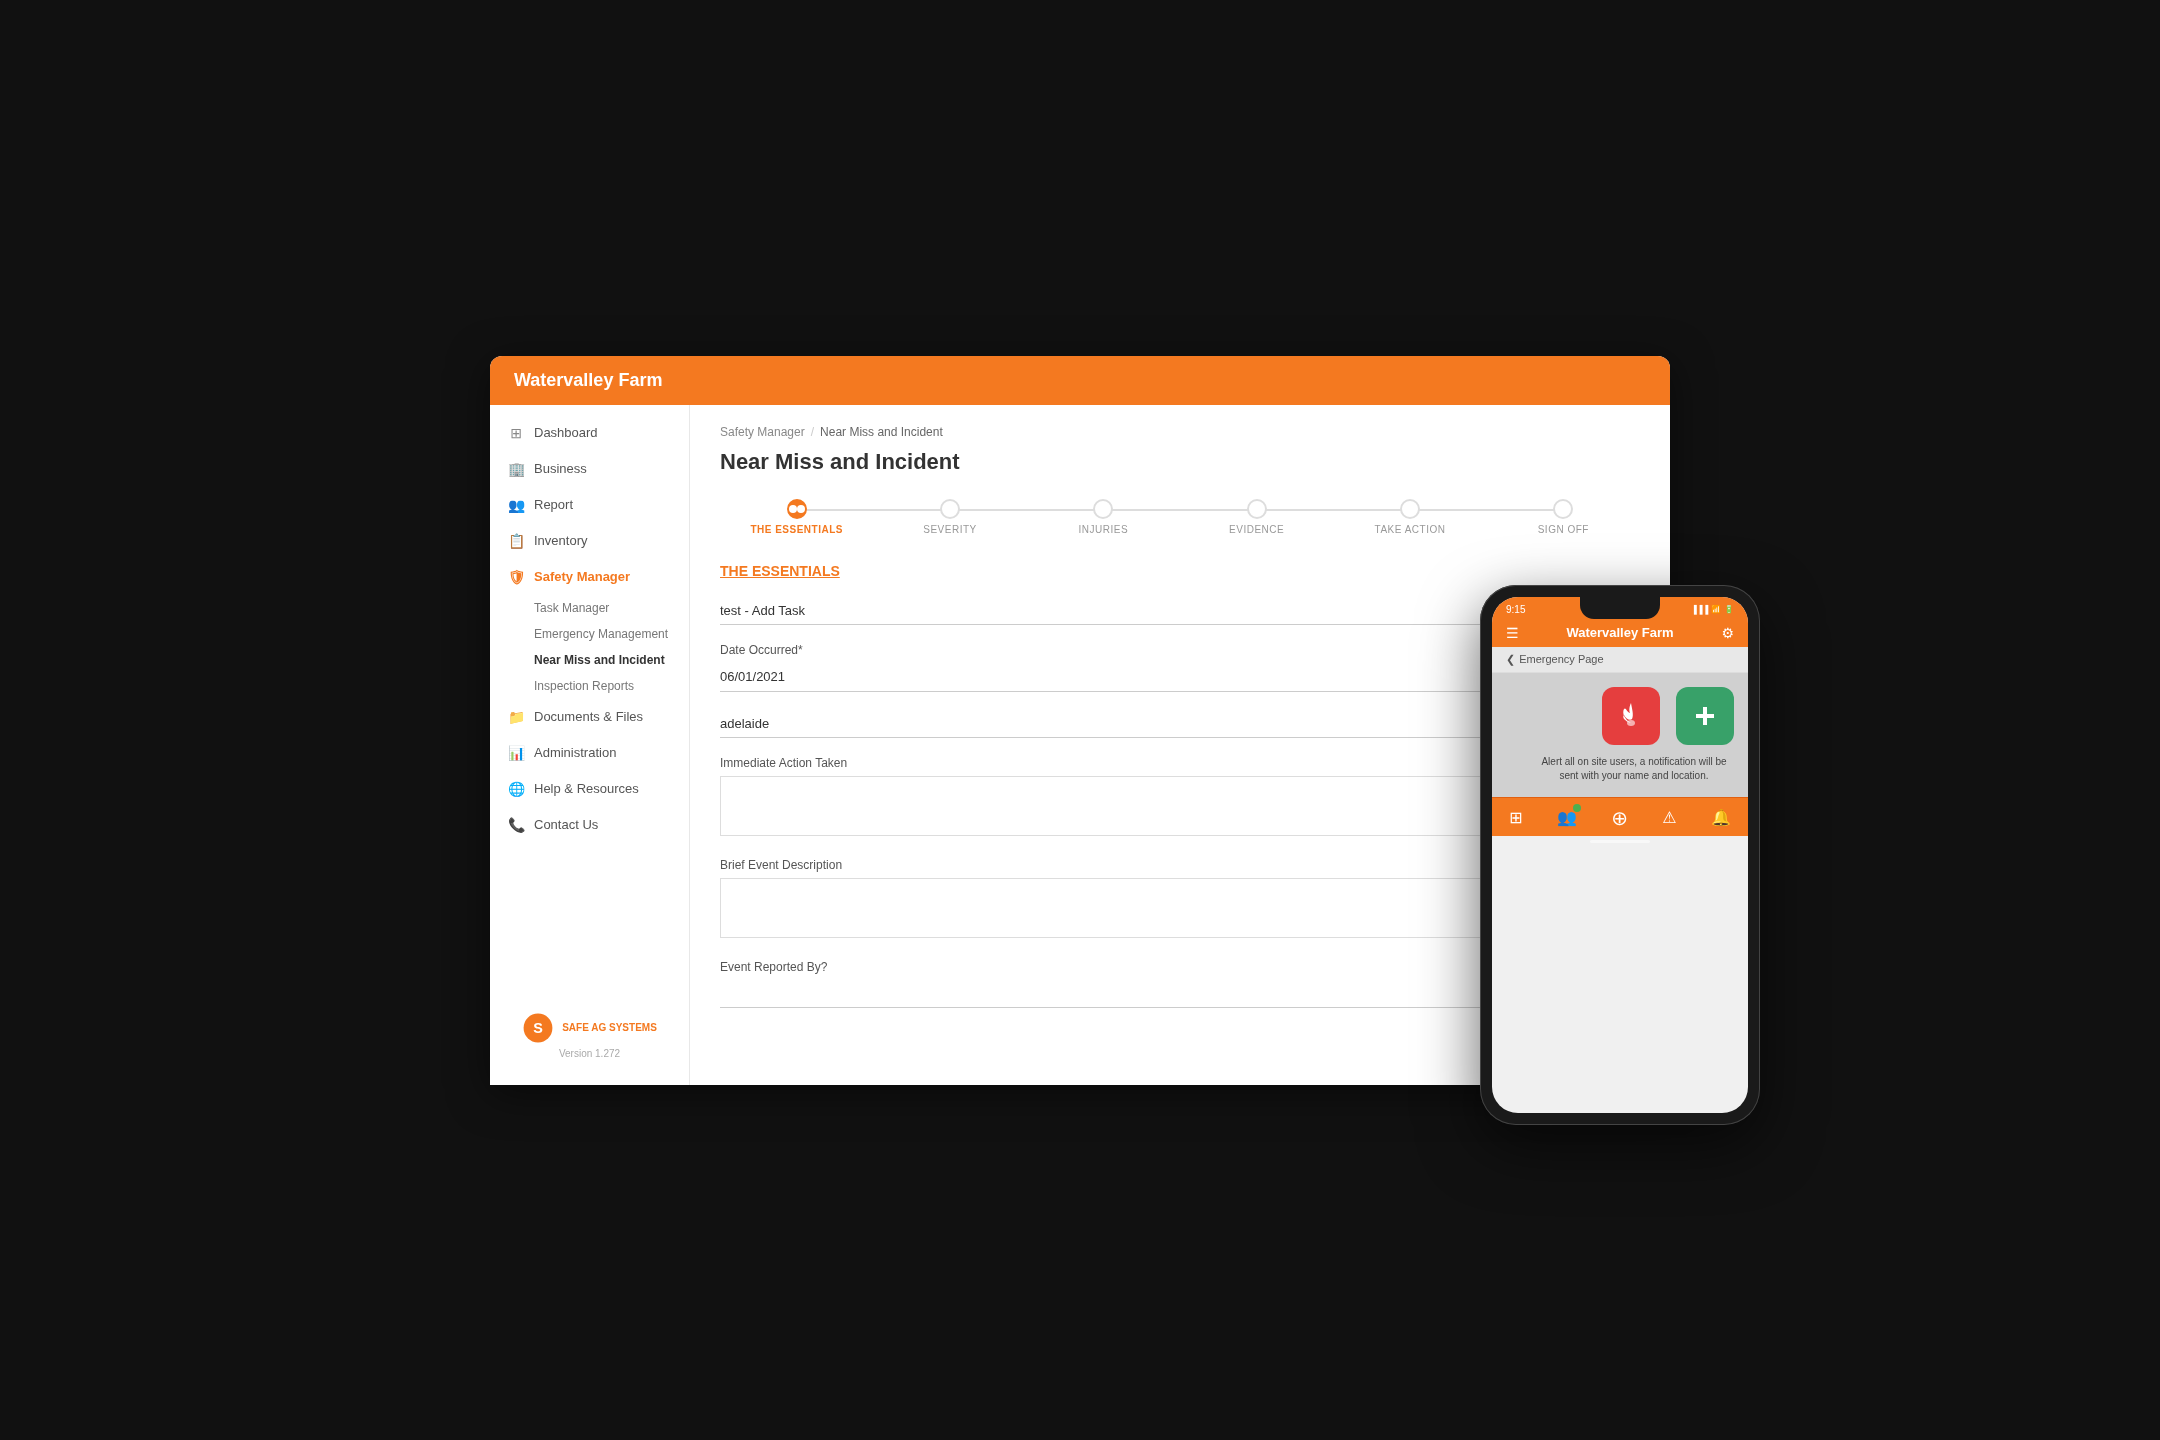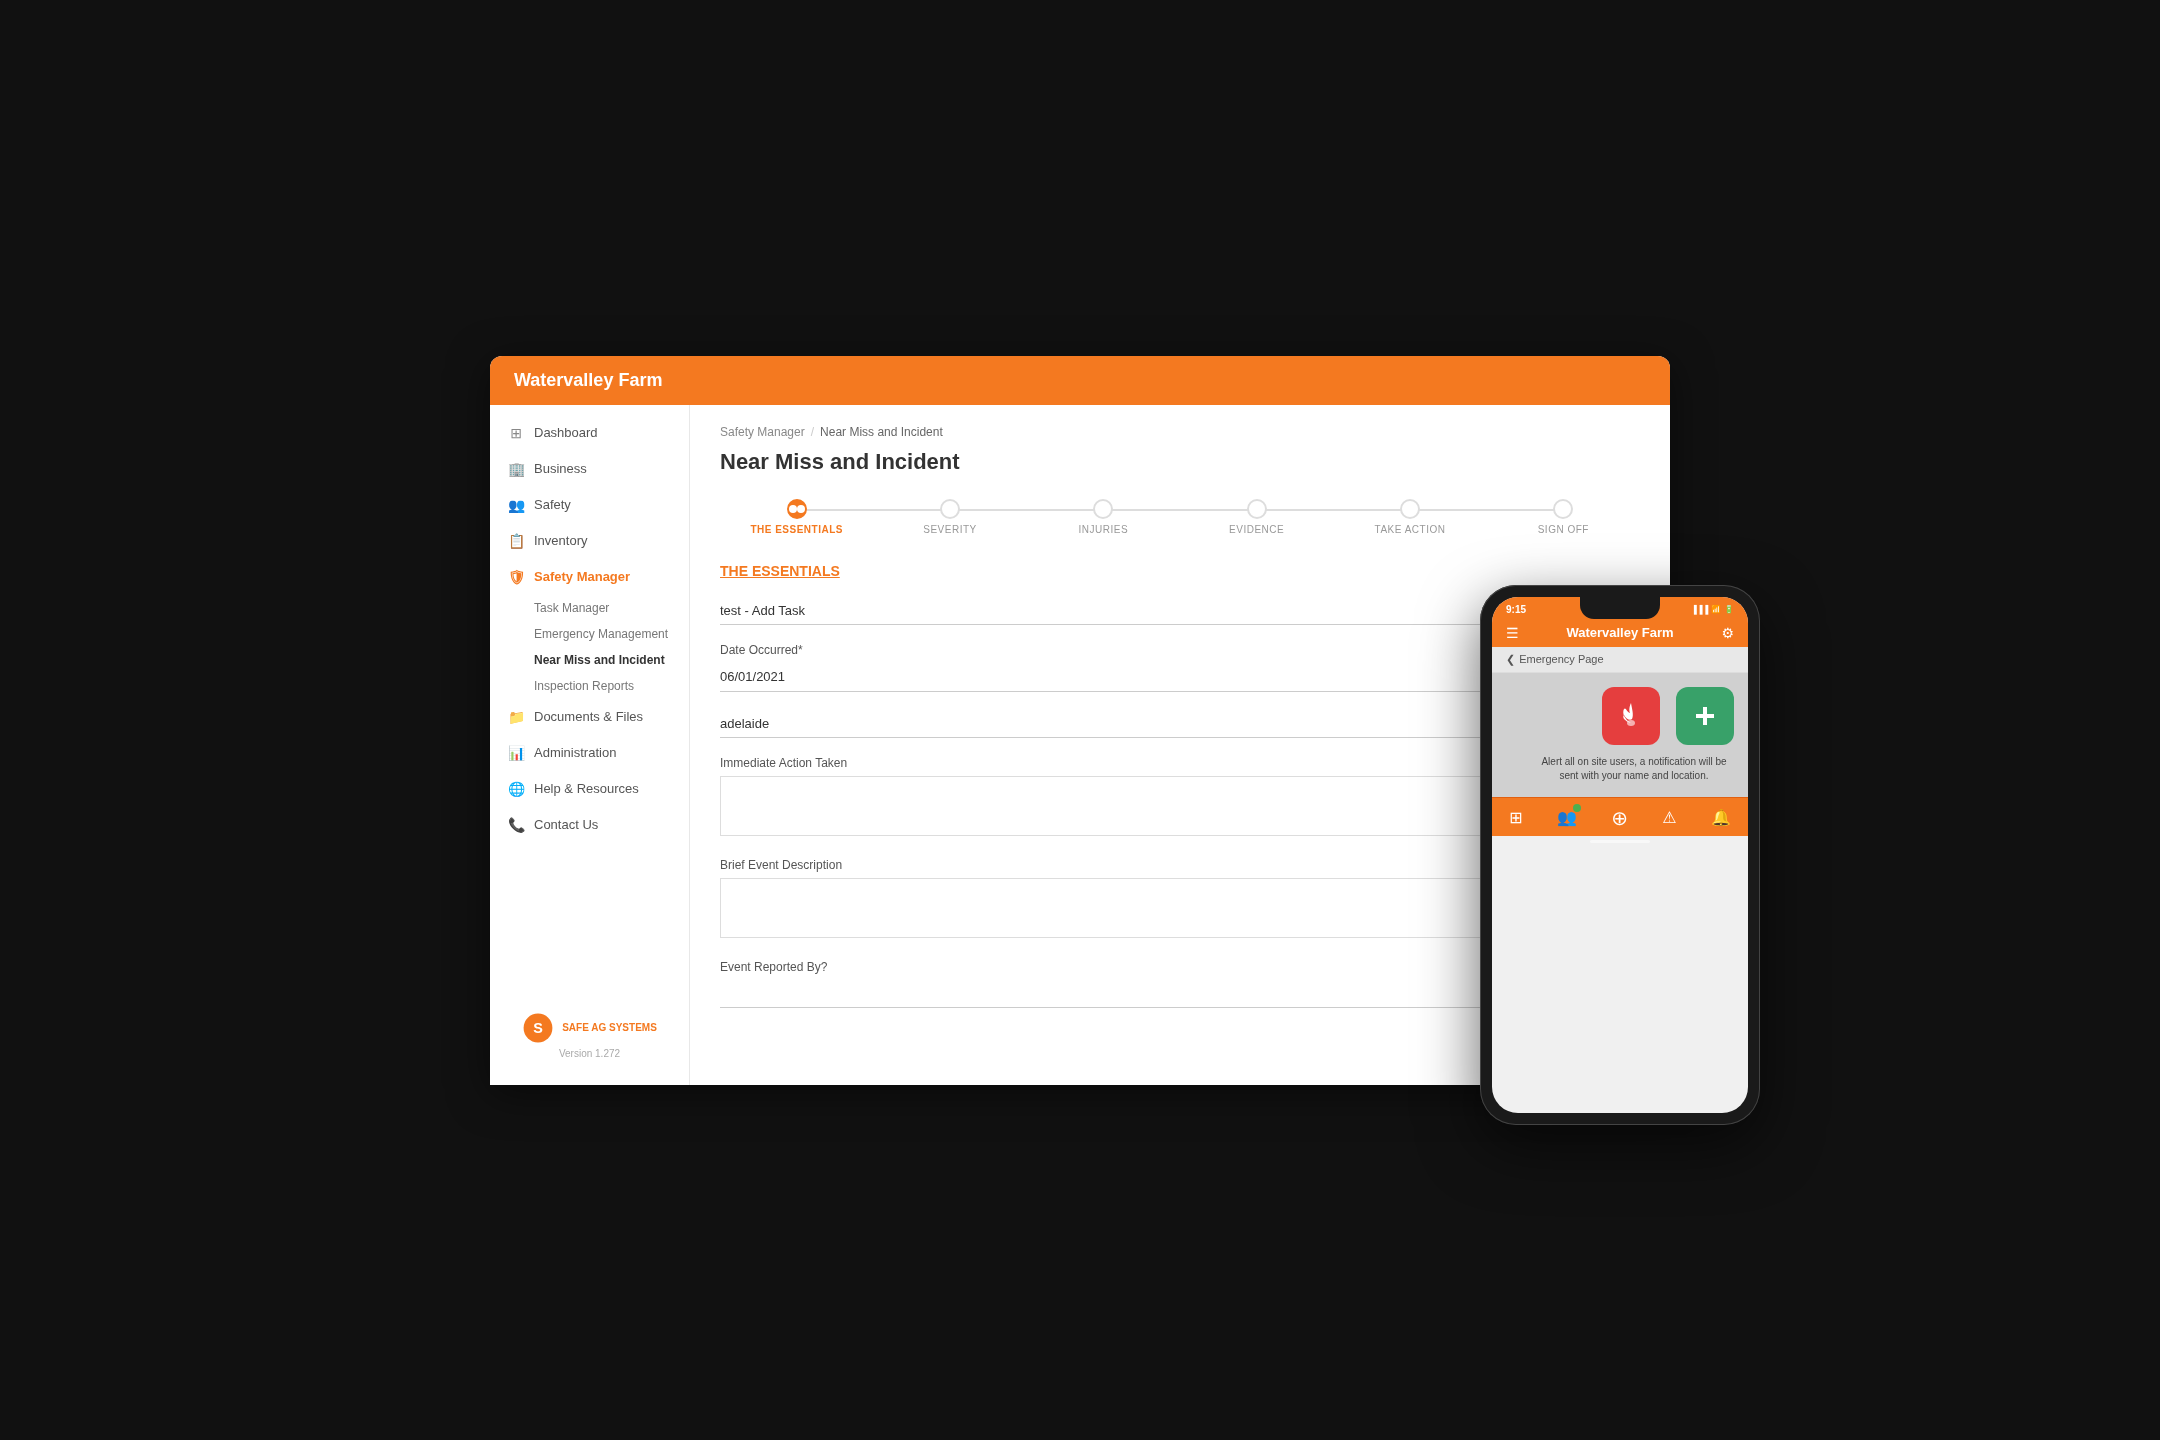--- a/index.html
+++ b/index.html
@@ -291,21 +291,21 @@
     .phone-status-bar {
       background: #f47920;
       padding: 4px 14px 0;
       display: flex;
       justify-content: space-between;
       align-items: center;
       height: 22px;
     }
     .phone-time {
       font-size: 10px;
-      font-weight: 700;
+      font-weight: 400;
       color: #fff;
     }
     .phone-status-icons {
       display: flex;
       gap: 3px;
       align-items: center;
       font-size: 8px;
       color: #fff;
     }
 
@@ -448,21 +448,21 @@
       <div class="sidebar-item">
         <span class="icon">⊞</span>
         <span>Dashboard</span>
       </div>
       <div class="sidebar-item">
         <span class="icon">🏢</span>
         <span>Business</span>
       </div>
       <div class="sidebar-item">
         <span class="icon">👥</span>
-        <span>Safety</span>
+        <span>Report</span>
       </div>
       <div class="sidebar-item">
         <span class="icon">📋</span>
         <span>Inventory</span>
       </div>
       <div class="sidebar-item active">
         <span class="icon">🛡</span>
         <span>Safety Manager</span>
       </div>
       <div class="sidebar-sub">

